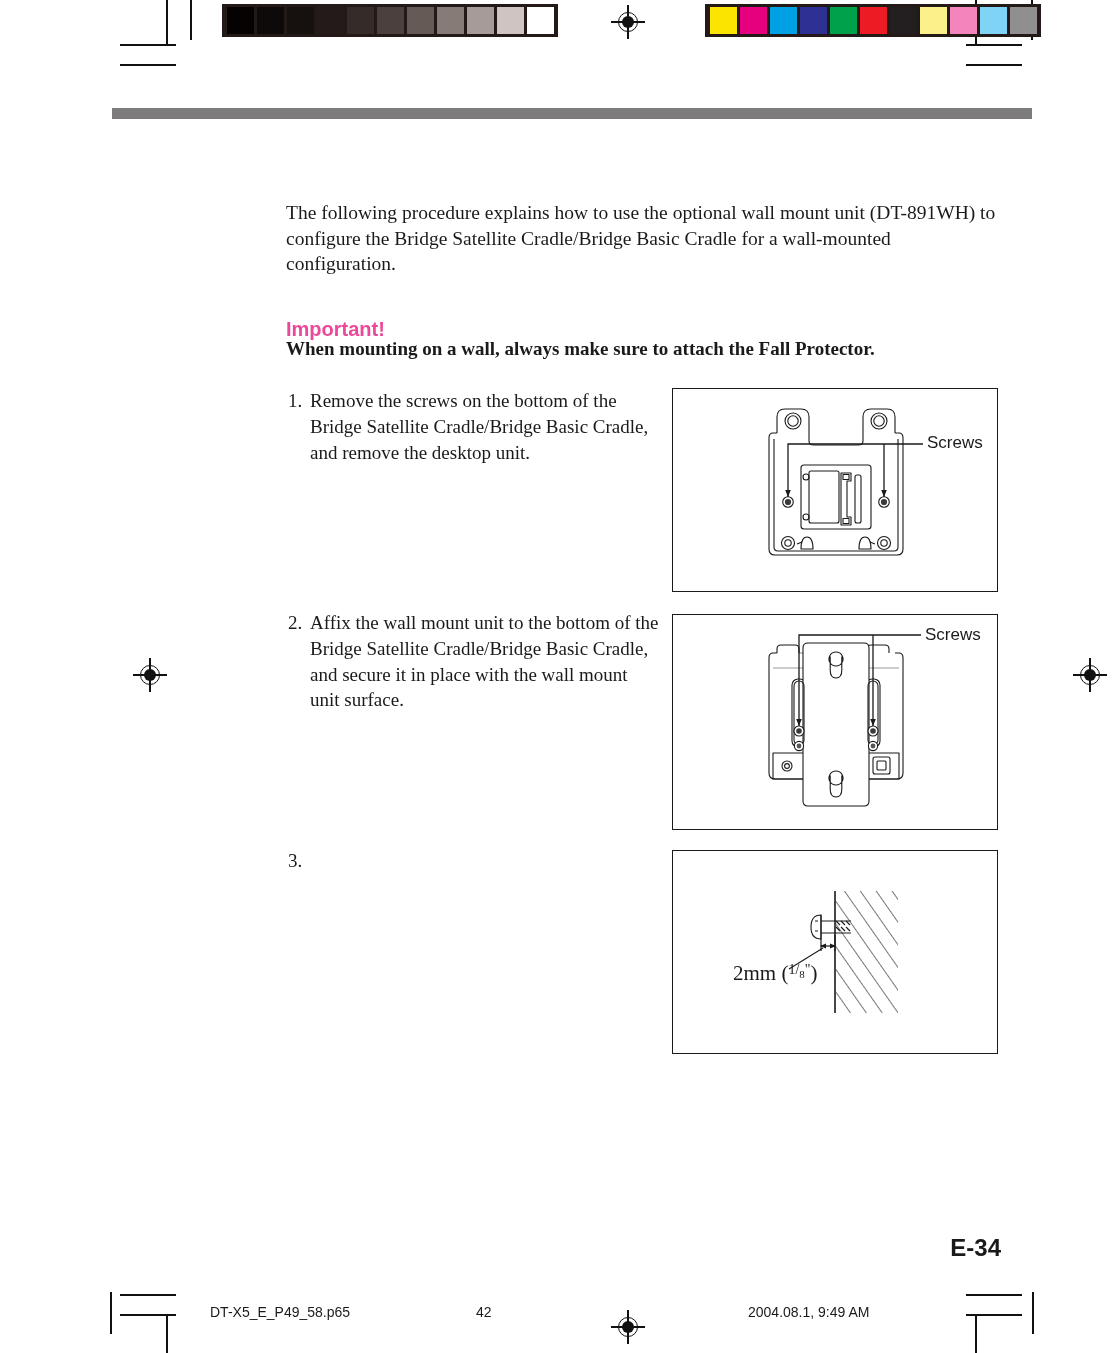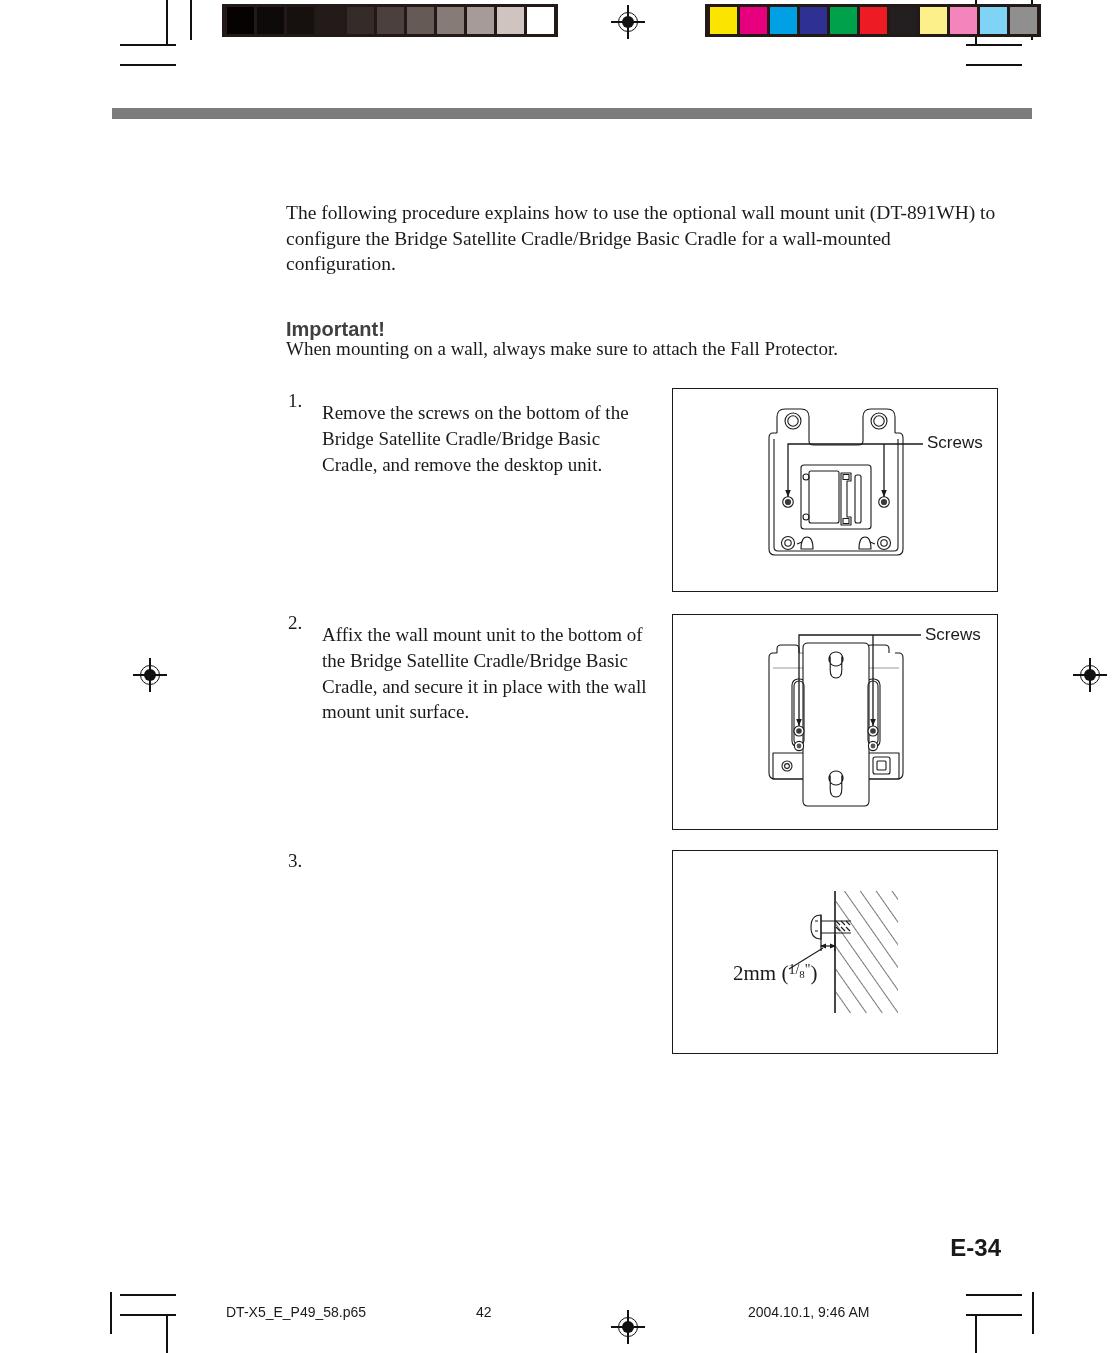--- a/index.html
+++ b/index.html
@@ -29,45 +29,45 @@
 
   .crop{position:absolute;background:#111;}
 
   .topbar{position:absolute;left:112px;top:108px;width:920px;height:11px;background:#7d7b7c;}
 
   
   .h1{position:absolute;left:230px;top:156px;font-family:"Liberation Sans",sans-serif;
       font-weight:bold;font-size:26px;letter-spacing:-0.2px;color:#1a1a1a;}
   .intro{position:absolute;left:286px;top:200px;width:712px;font-size:19.5px;line-height:25.5px;}
   .h2{position:absolute;left:286px;top:301px;font-family:"Liberation Sans",sans-serif;
-      font-weight:bold;font-size:20px;color:#404040;}
-  .warn{position:absolute;left:286px;top:336px;width:700px;font-size:19px;font-weight:normal;
+      font-weight:bold;font-size:20px;color:#ec4899;}
+  .warn{position:absolute;left:286px;top:336px;width:700px;font-size:19px;font-weight:bold;
       line-height:25px;}
 
   .step{position:absolute;width:372px;font-size:19px;line-height:25.8px;}
   .step .row{display:flex;}
   .step .num{width:22px;flex:none;}
   .step .body{flex:1;}
-  .step p{margin:12px;}
+  .step p{margin:0;}
   .step p + p{margin-top:16px;}
 
   .frac{font-size:13px;vertical-align:0.40em;}
   .frac sub{font-size:11px;vertical-align:-0.18em;}
 
   
   .fig{position:absolute;border:1.6px solid #1a1a1a;background:#fff;box-sizing:border-box;}
   .figlabel{position:absolute;font-family:"Liberation Sans",sans-serif;font-size:17px;
      color:#1a1a1a;white-space:nowrap;}
 
   .pageno{position:absolute;right:112px;top:1234px;font-family:"Liberation Sans",sans-serif;
      font-weight:bold;font-size:24px;color:#1a1a1a;}
 
   .footer{position:absolute;left:110px;top:1304px;width:922px;height:26px;
      font-family:"Liberation Sans",sans-serif;font-size:14px;color:#1a1a1a;}
-  .footer .f-file{position:absolute;left:116px;top:0;}
+  .footer .f-file{position:absolute;left:100px;top:0;}
   .footer .f-page{position:absolute;left:366px;top:0;}
   .footer .f-date{position:absolute;left:638px;top:0;}
   .footrule{position:absolute;left:110px;top:1292px;width:1.5px;height:42px;background:#111;}
   .footrule.r{left:1032px;}
 </style>
 </head>
 <body>
 
 <div class="page">
 
@@ -326,16 +326,16 @@
     </div>
   </div>
 
   <div class="pageno">E-34</div>
 
   <div class="footrule"></div>
   <div class="footrule r"></div>
   <div class="footer">
     <span class="f-file">DT-X5_E_P49_58.p65</span>
     <span class="f-page">42</span>
-    <span class="f-date">2004.10.1, 9:46 AM</span>
+    <span class="f-date">2004.08.1, 9:49 AM</span>
   </div>
 
 </div>
 
 </body></html>

